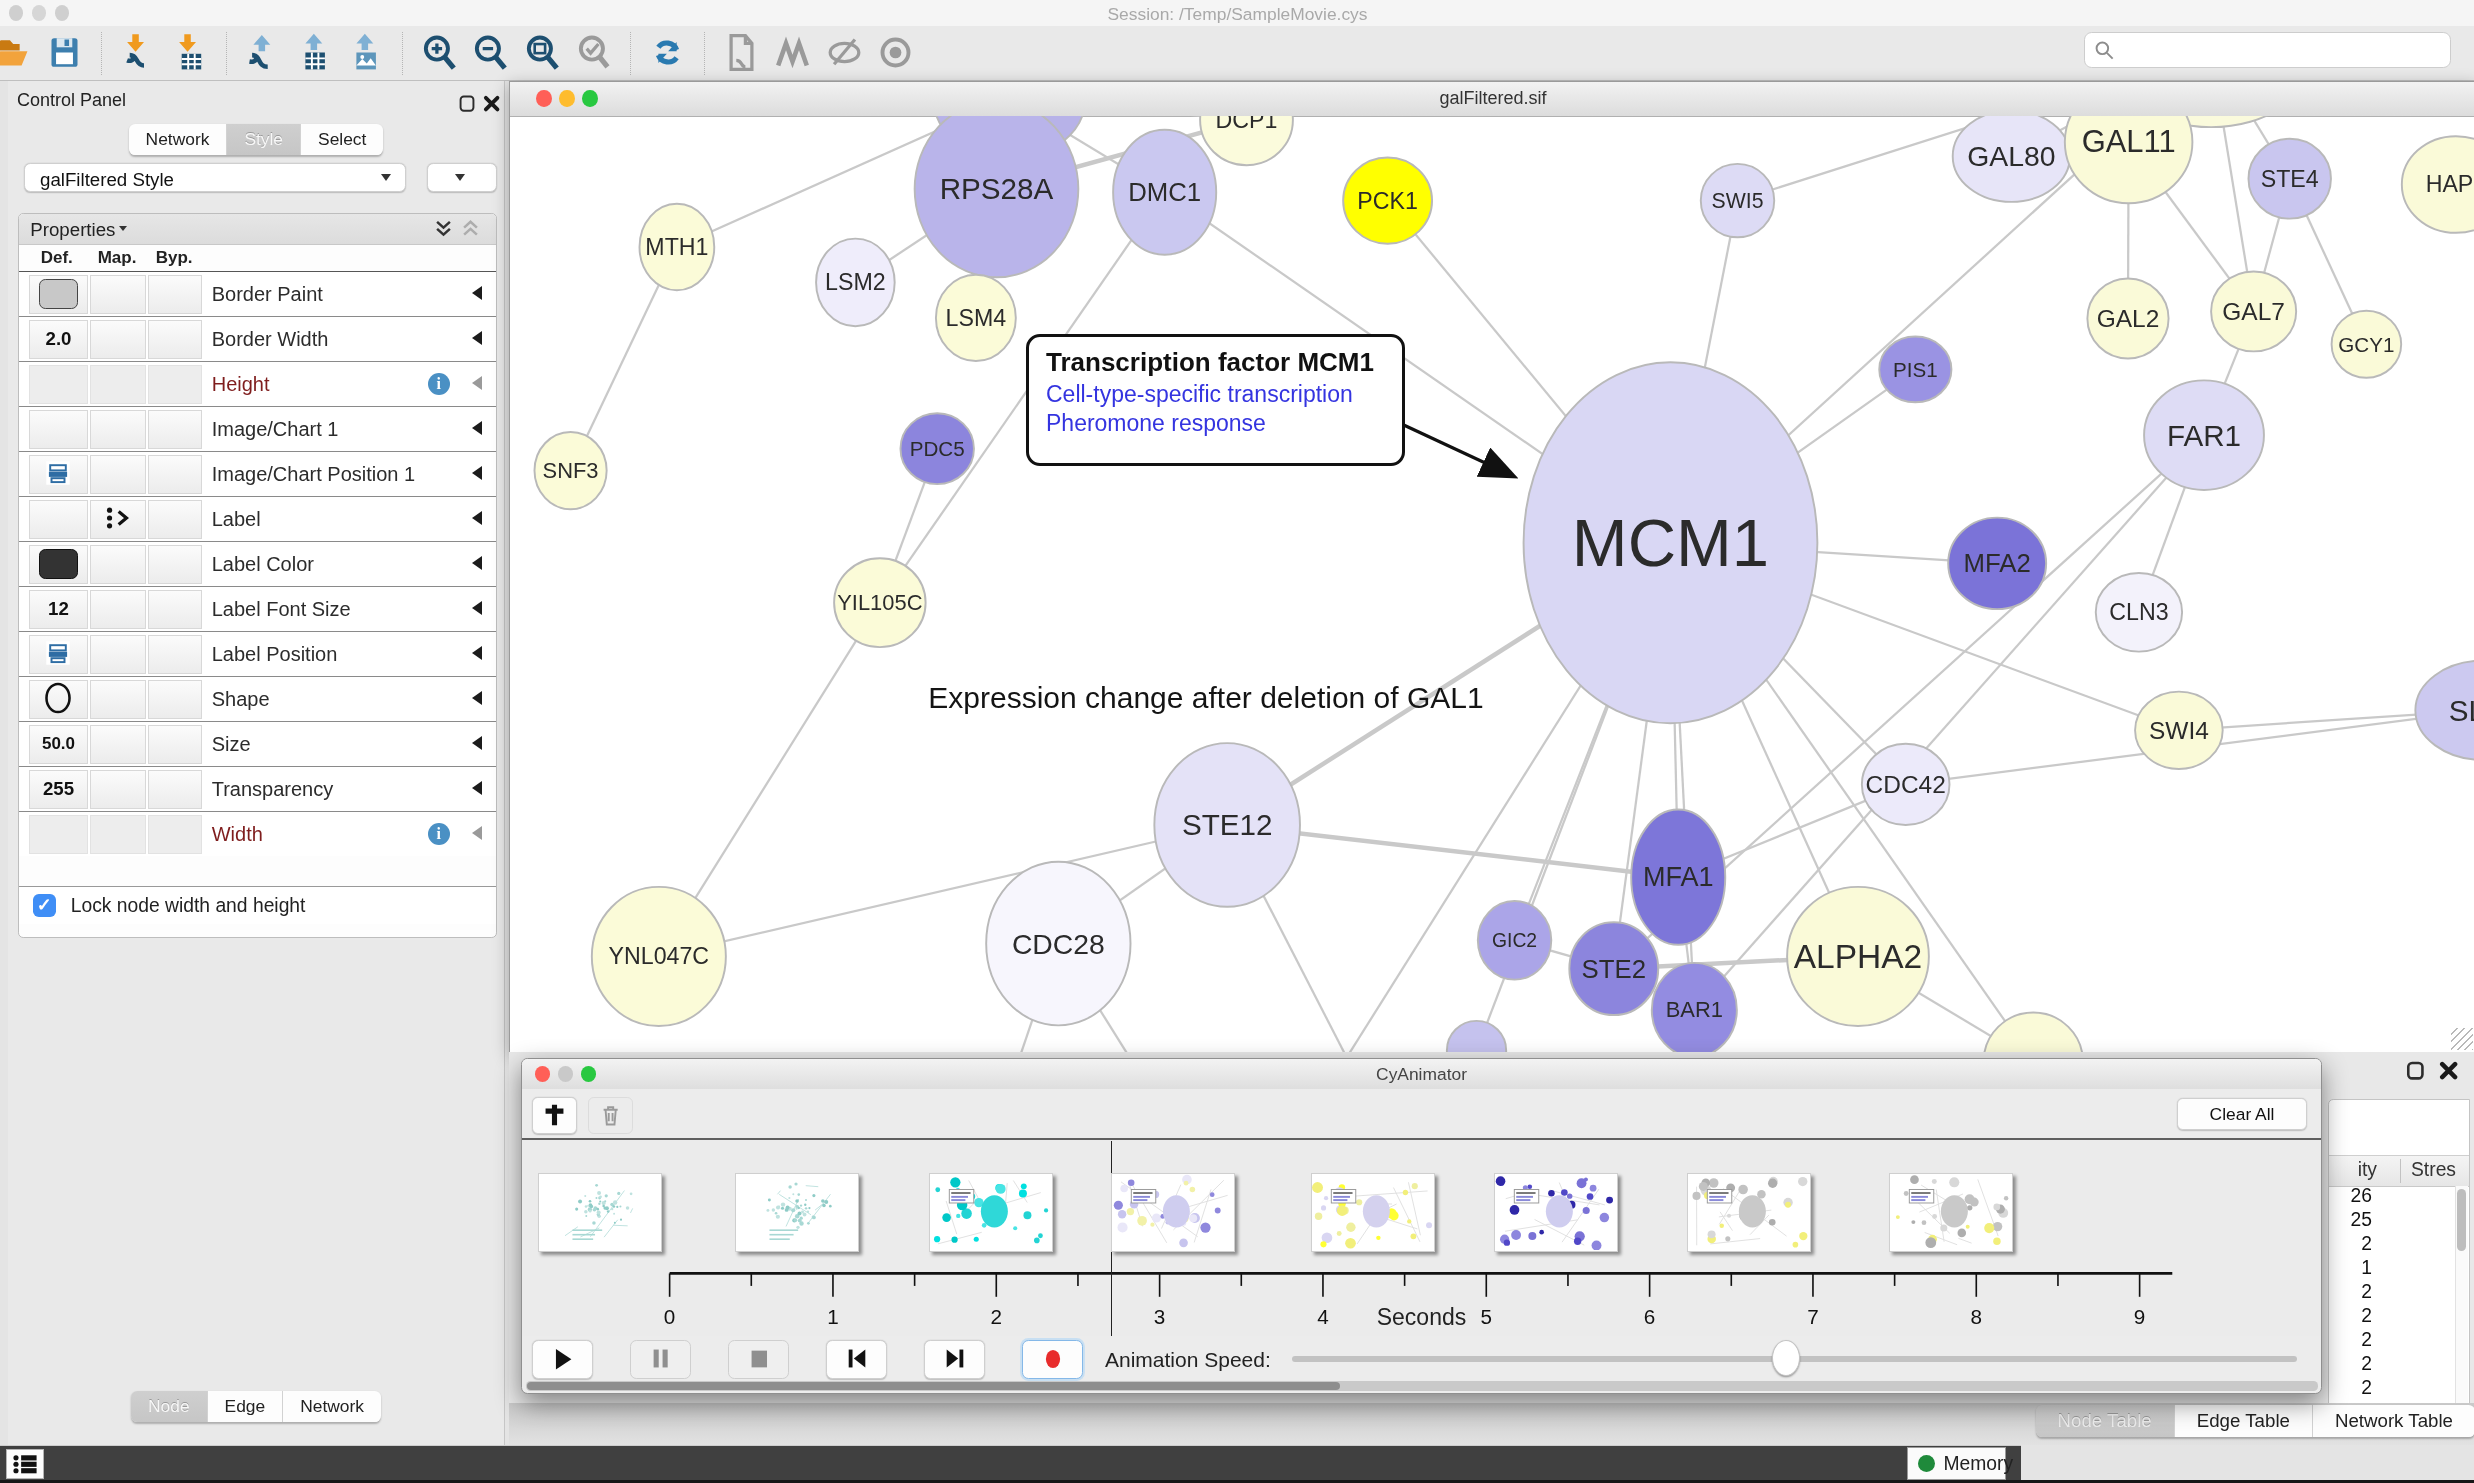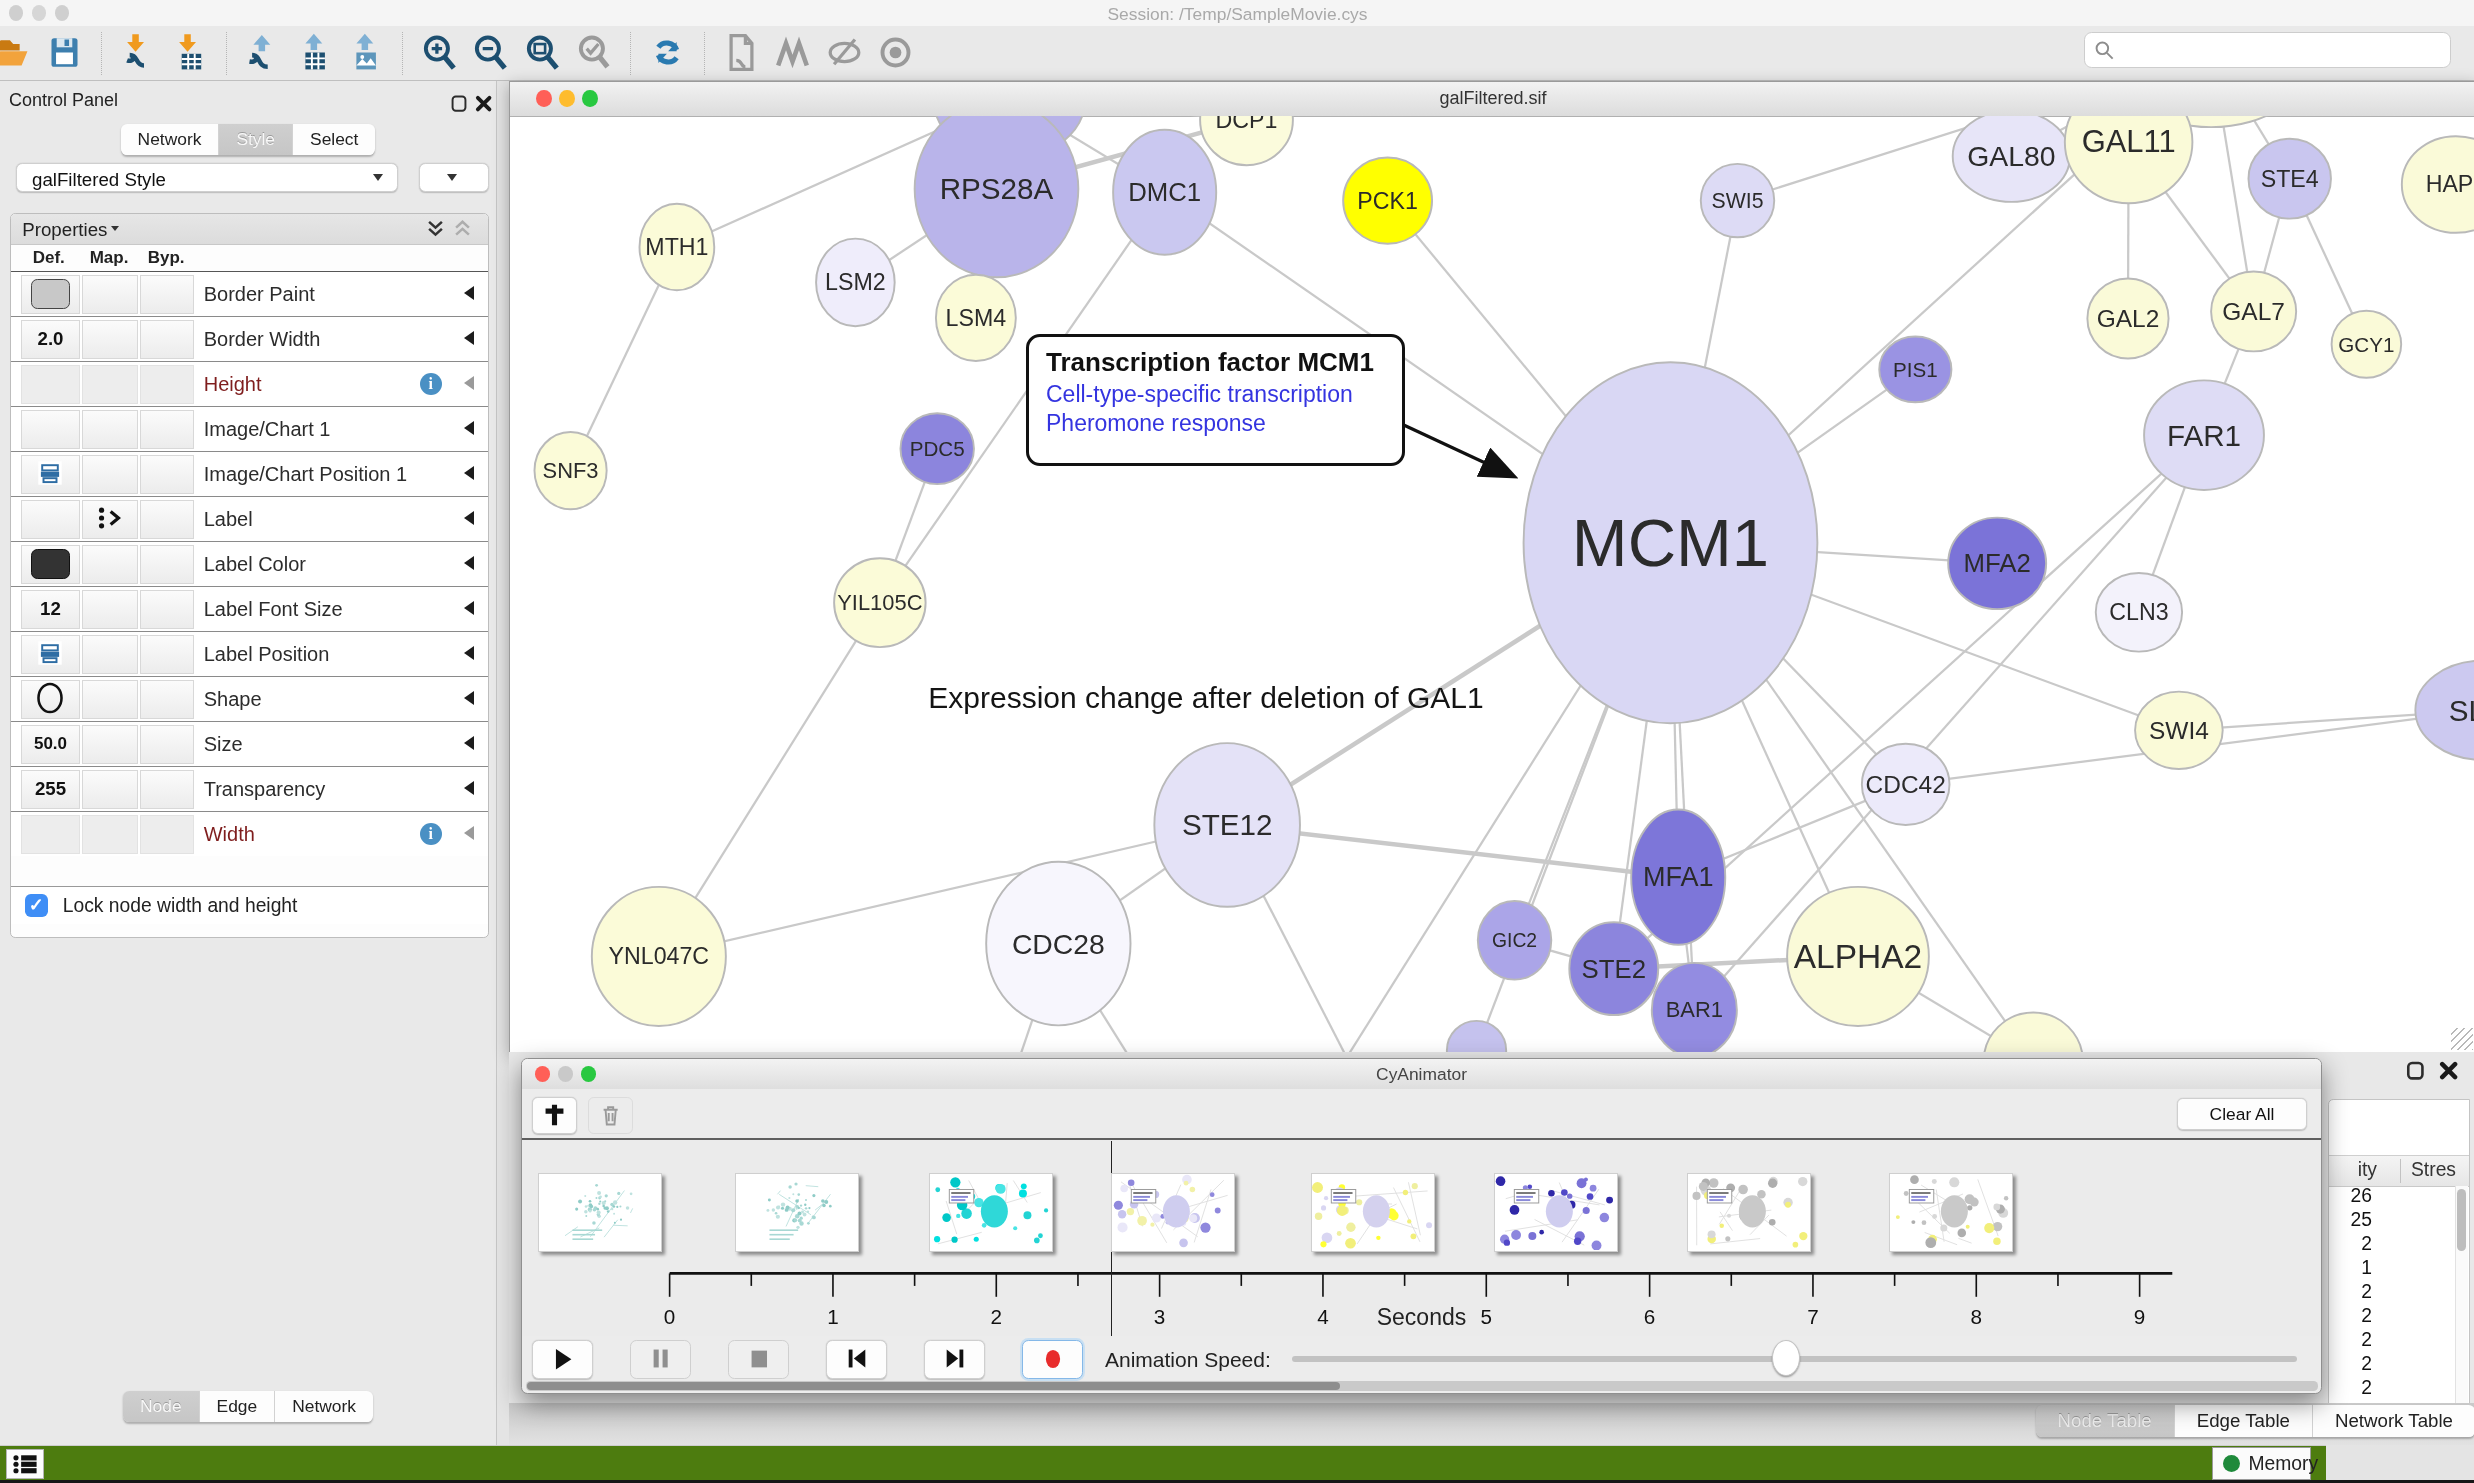--- a/index.html
+++ b/index.html
@@ -15,21 +15,21 @@
   #titlebar .l3{left:55px;background:#cfcfcf;}
   
   #toolbar{position:absolute;left:0;top:26.4px;width:2475px;height:54px;background:#e9e9e9;
            border-bottom:1.3px solid #bfbfbf;}
   .tbtn{position:absolute;top:6.4px;width:41px;height:41px;display:flex;align-items:center;justify-content:center;}
   .tsep{position:absolute;top:5.2px;width:0;height:43px;border-left:1.3px dotted #b5b5b5;}
   #searchbox{position:absolute;left:2084px;top:5.2px;width:365px;height:34px;background:#ffffff;
              border:1.3px solid #cdcdcd;border-radius:7.7px;}
   #searchbox svg{position:absolute;left:9px;top:7px;}
   
-  #cpanel{position:absolute;left:0;top:81px;width:496px;height:1364px;background:#e9e9e9;
+  #cpanel{position:absolute;left:8px;top:81px;width:496px;height:1364px;background:#e9e9e9;
           border-right:1.3px solid #c6c6c6;}
   #cpanel .hdr{position:absolute;left:9px;top:9px;font-size:18px;color:#222;}
   .winctl{position:absolute;top:13px;width:19.3px;height:19.3px;}
   #cp-tabs{position:absolute;left:0;top:43px;width:496px;text-align:center;}
   .tabgrp{display:inline-flex;border-radius:6.4px;box-shadow:0 1.3px 1.9px rgba(0,0,0,.25);overflow:hidden;}
   .tab{padding:5.2px 17px;font-size:17.4px;background:#fdfdfd;color:#222;border-right:0.6px solid #d2d2d2;}
   .tab:last-child{border-right:none;}
   .tab.sel{background:linear-gradient(#cfcfcf,#c6c6c6);color:#f8f8f8;text-shadow:0 -0.6px 0.6px #9a9a9a;}
   #stylerow{position:absolute;left:0;top:82px;width:496px;height:28px;}
   #stylecombo{position:absolute;left:15.5px;top:0;width:380px;height:27px;background:#ffffff;
@@ -131,21 +131,21 @@
         display:flex;align-items:center;justify-content:center;box-shadow:0 0.6px 1.3px rgba(0,0,0,.2);}
   .pbtn.dis{background:#efefef;box-shadow:none;}
   .pbtn.rec{border:1.9px solid #85b8e8;box-shadow:0 0 0 1.9px #c8dff2;}
   #ca-speedlbl{position:absolute;left:583px;top:9px;font-size:21px;color:#222;}
   #ca-track{position:absolute;left:770px;top:17.4px;width:1005px;height:5.8px;background:#c2c2c2;border-radius:3.2px;}
   #ca-handle{position:absolute;left:1250px;top:1.3px;width:26px;height:34px;background:#fff;border:0.6px solid #c4c4c4;
              border-radius:50%;box-shadow:0 1.3px 1.9px rgba(0,0,0,.35);}
   #ca-scroll{position:absolute;left:3.9px;top:322px;width:1792px;height:9.7px;background:#c9c9c9;border-radius:4.5px;}
   #ca-scrollthumb{position:absolute;left:1.3px;top:0.6px;width:813px;height:8.4px;background:#8e8e8e;border-radius:4.5px;}
   
-  #statusbar{position:absolute;left:0;top:1445px;width:2326px;height:35px;background:#4d7c0f;border-top:0.6px solid #cdcdcd;}
+  #statusbar{position:absolute;left:0;top:1445px;width:2021px;height:35px;background:#404040;border-top:0.6px solid #cdcdcd;}
   #menubtn{position:absolute;left:6.4px;top:3.2px;width:36px;height:28px;background:#fdfdfd;border:1.3px solid #b5b5b5;
            display:flex;align-items:center;justify-content:center;}
   #membtn{position:absolute;right:15.5px;top:1.3px;width:97px;height:31px;background:#fbfbfb;border:1.3px solid #9a9a9a;
           font-size:19.3px;color:#222;}
   #membtn .dot{position:absolute;left:10.3px;top:7px;width:17px;height:17px;border-radius:50%;background:#1f8a3b;}
   #membtn .lbl{position:absolute;left:36px;top:4.5px;}
   #bottomedge{position:absolute;left:0;top:1480px;width:2475px;height:3.9px;background:#161616;}
   text{font-family:"Liberation Sans",sans-serif;}
 </style>
 </head>

